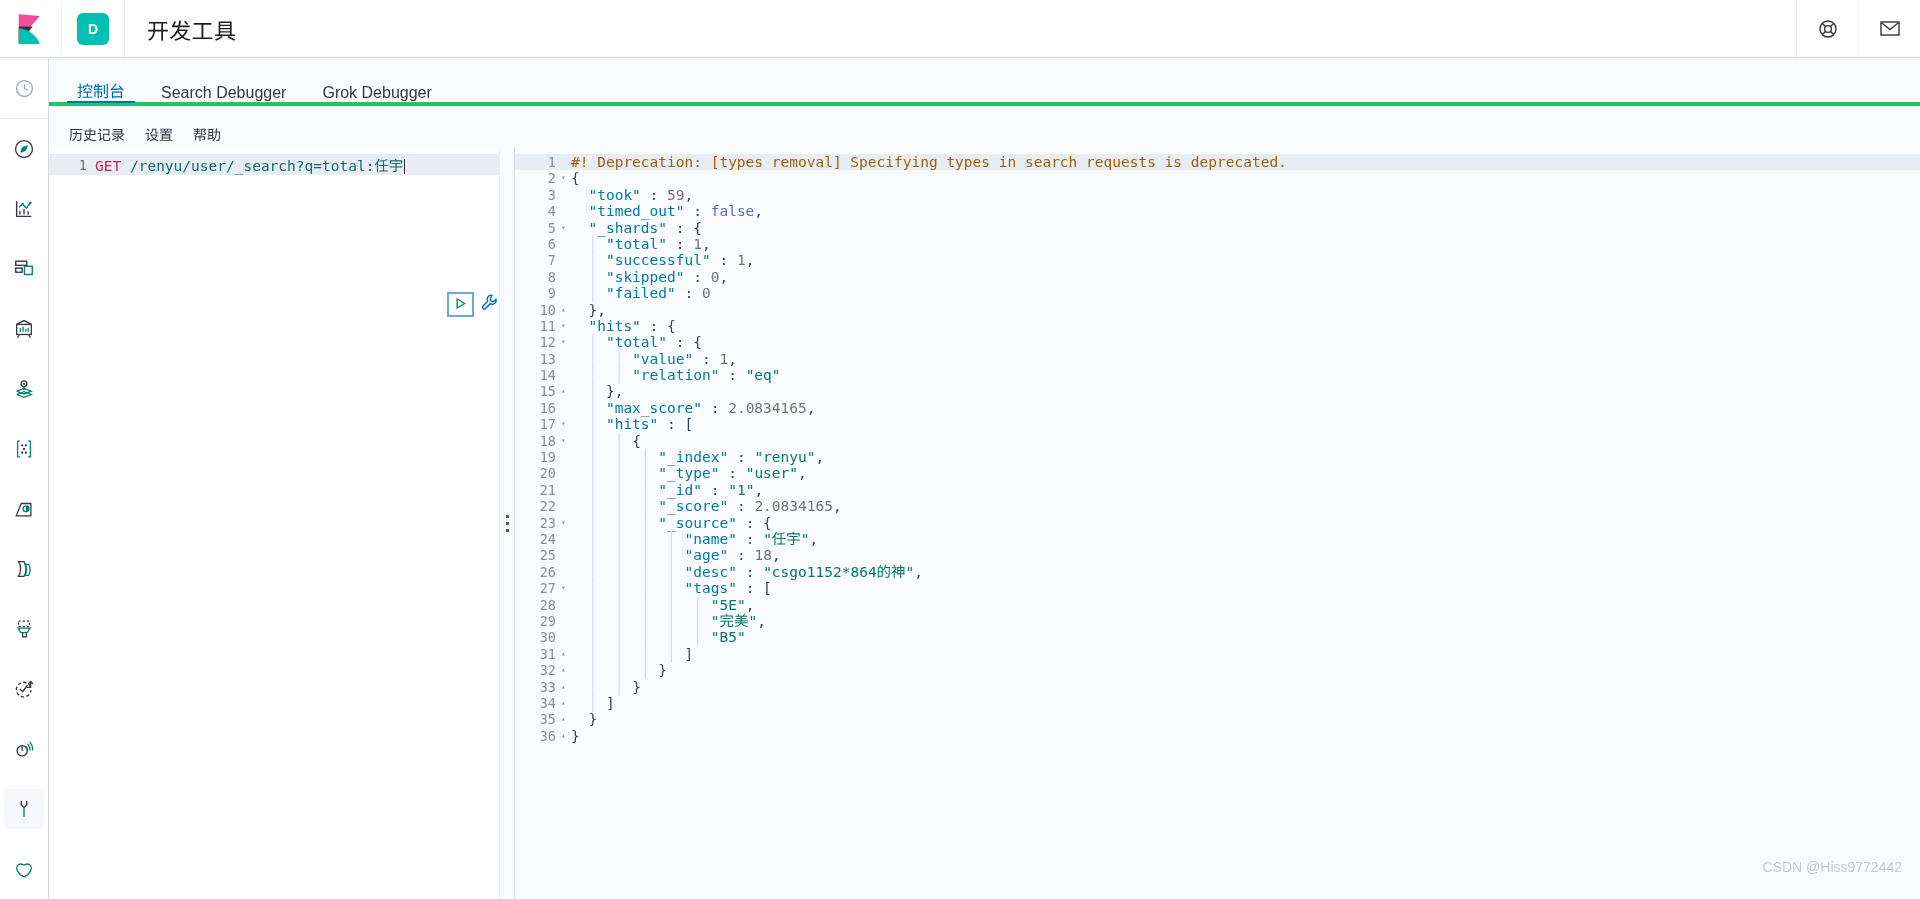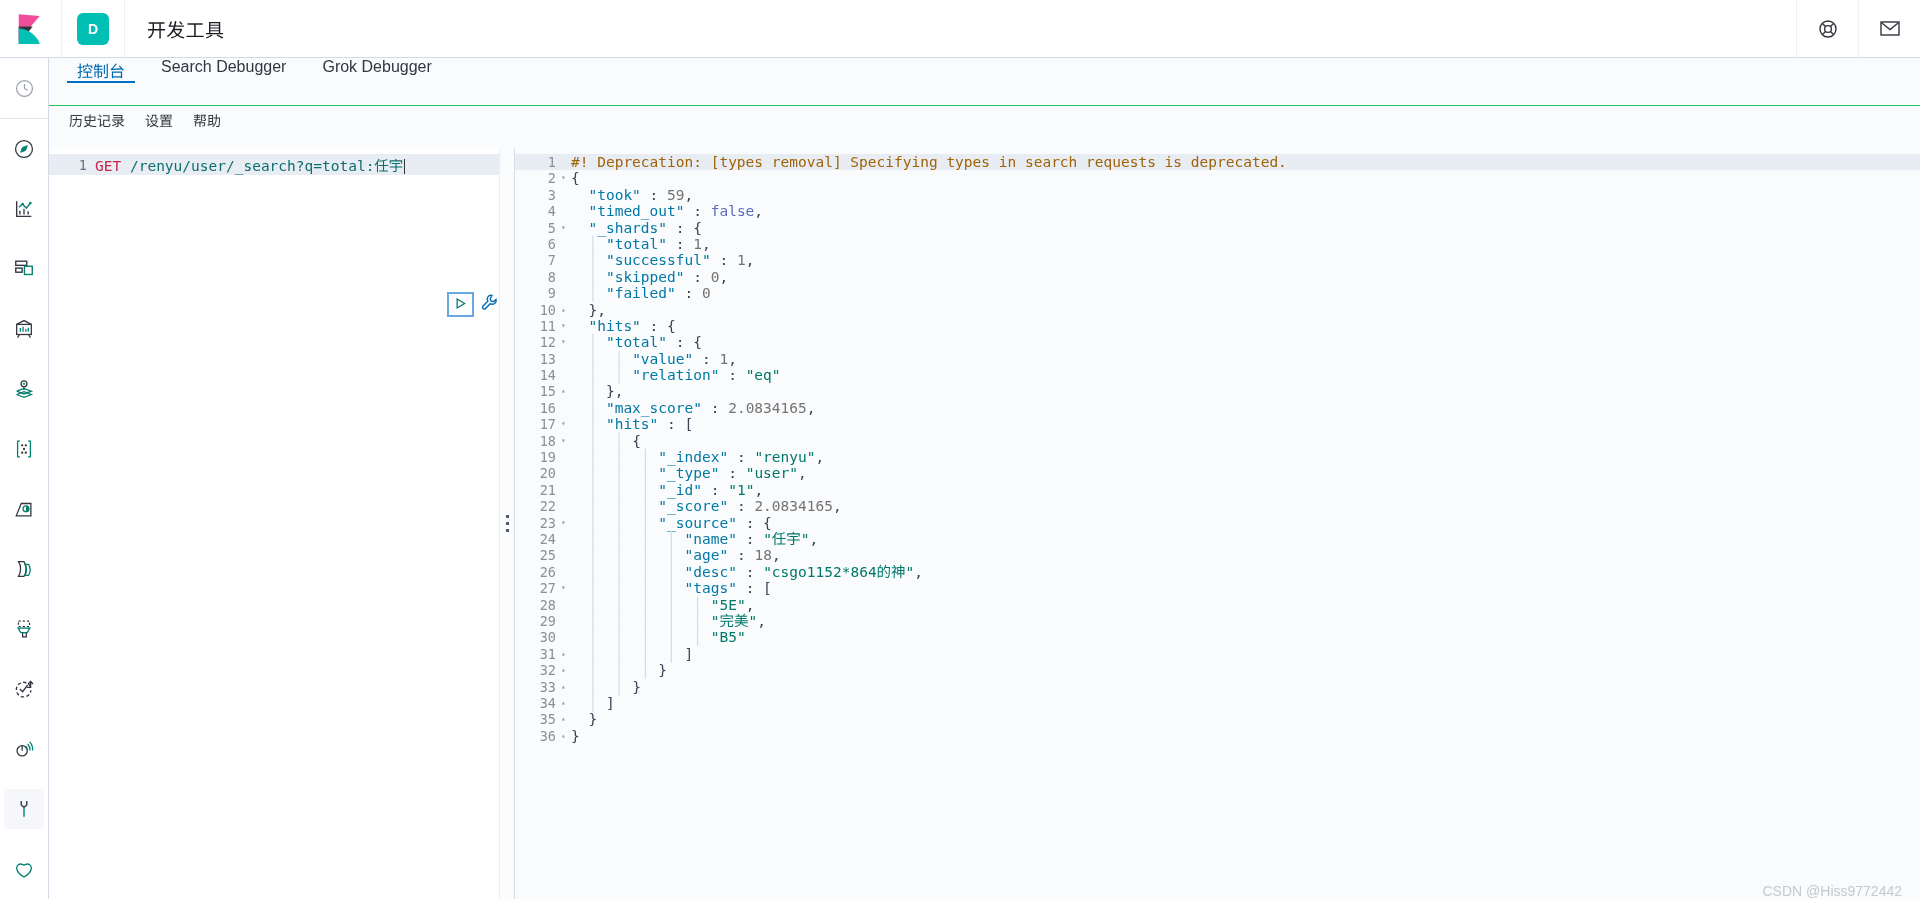--- a/index.html
+++ b/index.html
@@ -34,21 +34,21 @@
   }
   .space-badge {
     width: 32px; height: 32px; border-radius: 6px;
     background: #00bfb3; color: #ffffff;
     display: flex; align-items: center; justify-content: center;
     font-size: 14px; font-weight: 600;
   }
   .hdr-title {
     display: flex; align-items: center;
     padding-left: 22px;
-    font-size: 19px; font-weight: 400; color: #1a1c21;
+    font-size: 22px; font-weight: 400; color: #1a1c21;
     letter-spacing: .3px;
     flex: 1;
   }
   .hdr-right { display: flex; align-items: stretch; }
   .hdr-icon-btn {
     width: 62px; display: flex; align-items: center; justify-content: center;
     border-left: 1px solid #eef0f3;
     cursor: pointer;
   }
   .hdr-icon-btn svg { display: block; }
@@ -73,40 +73,40 @@
   }
   .rail-item.active { background: #f5f7fa; }
   .rail-item svg { display: block; }
 
   
   .main { flex: 1; display: flex; flex-direction: column; min-width: 0; background: #ffffff; }
 
   .tabbar {
     height: 48px; min-height: 48px;
     background: #fafbfd;
-    border-bottom: 1px solid #22c55e;
-    display: flex; align-items: flex-start;
+    border-bottom: 4px solid #22c55e;
+    display: flex; align-items: flex-end;
     padding-left: 10px;
   }
   .tab {
     display: flex; align-items: center;
     padding: 0 18px;
     font-size: 16px; color: #343741;
     cursor: pointer; position: relative;
   }
   .tab.selected { color: #006bb4; }
   .tab.selected::after {
     content: ""; position: absolute; left: 8px; right: 8px; bottom: -1px;
     height: 2px; background: #0071c2;
   }
 
   .menubar {
     height: 42px; min-height: 42px;
     background: #fafbfd;
-    display: flex; align-items: flex-start;
+    display: flex; align-items: flex-end;
     padding-left: 12px;
     gap: 4px;
   }
   .menu-item {
     font-size: 14px; color: #343741;
     padding: 4px 8px; cursor: pointer; border-radius: 3px;
   }
 
   
   .split { flex: 1; display: flex; min-height: 0; position: relative; }
@@ -198,21 +198,21 @@
   .deprec-row { background: #e8edf3; }
   .c-warn { color: #a16207; }
   .c-key { color: #0079a5; }
   .c-str { color: #00786a; }
   .c-num { color: #737373; }
   .c-bool { color: #5c6bc0; }
   .c-punc { color: #3b4252; }
   .indent-guide { color: #d3dae6; }
 
   .watermark {
-    position: absolute; right: 18px; bottom: 0;
+    position: absolute; right: 18px; bottom: 24px;
     font-size: 14px; color: #c4c8cf;
     font-family: "Liberation Sans", sans-serif;
     user-select: none;
   }
 </style>
 </head>
 <body>
 
 <div class="app">
 

